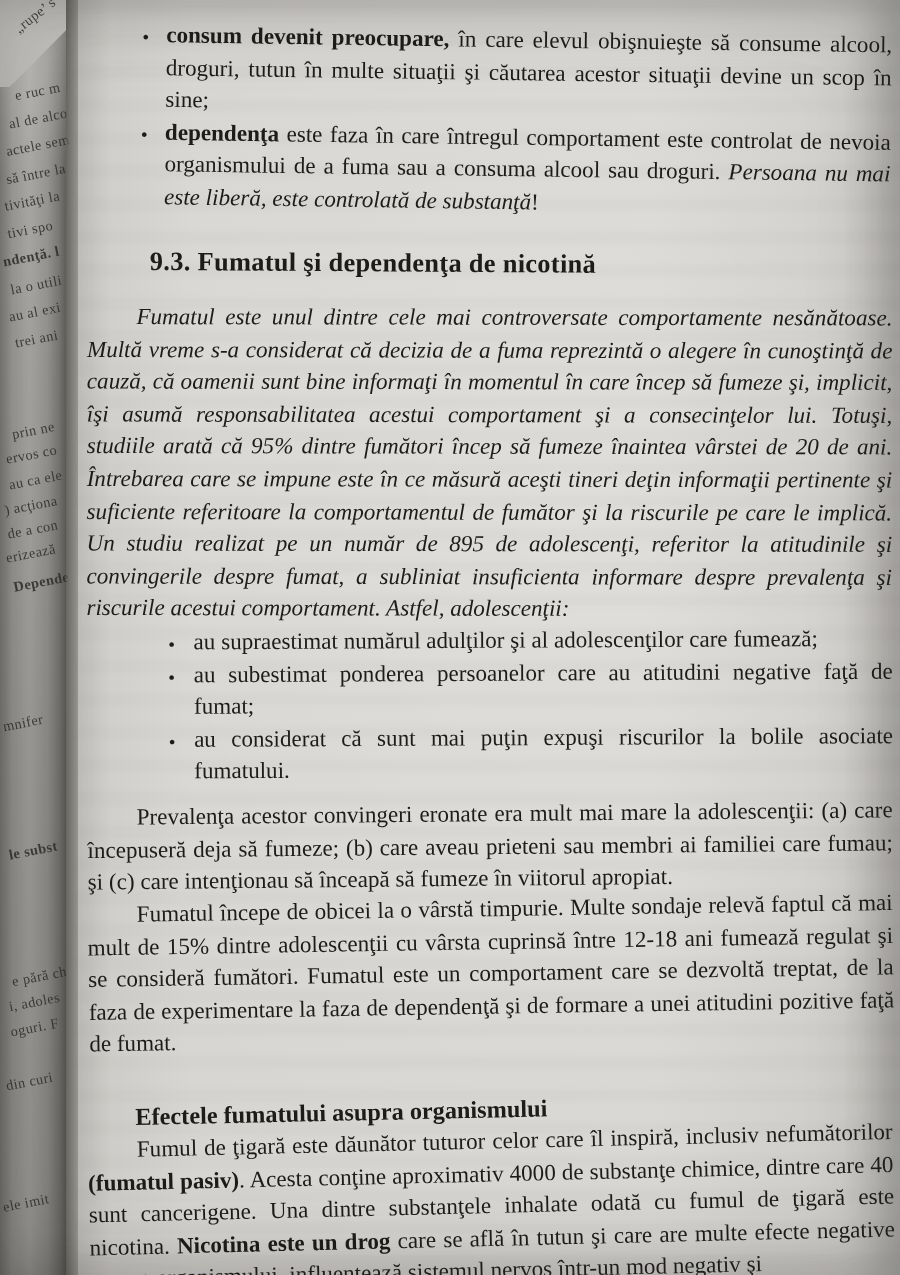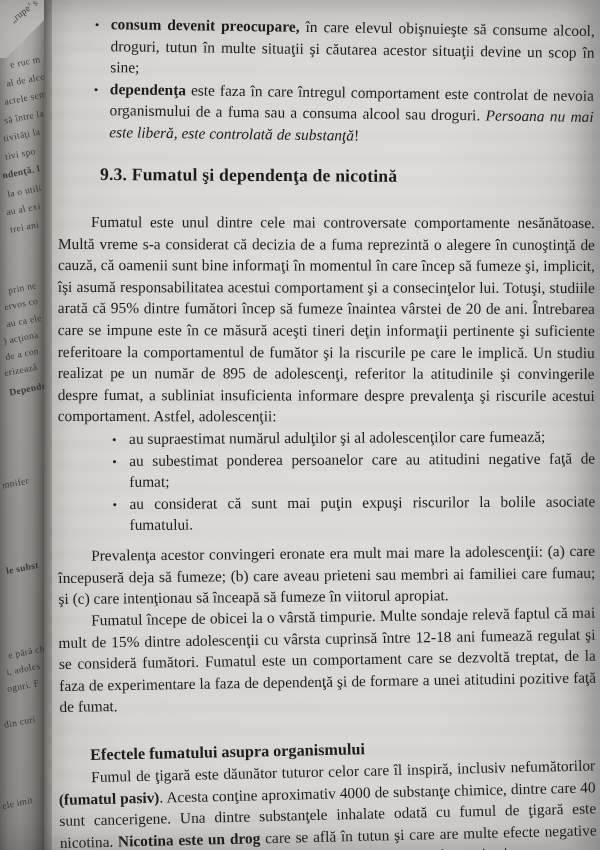--- a/index.html
+++ b/index.html
@@ -63,21 +63,21 @@
   .top-list { margin-left:38px; transform:rotate(.8deg); transform-origin:left top; }
   .top-list .b-item { padding-left:15px; }
   .top-list .b-item::before { left:-1px; }
 
   .sec-heading {
     font-size:17.6px; font-weight:bold; letter-spacing:.2px;
     margin:21px 0 0 42px; transform:rotate(.35deg); transform-origin:left top;
   }
 
   .para { text-indent:33px; }
-  .para1 { margin-top:26px; transform:rotate(.1deg); transform-origin:left top; }
+  .para1 { margin-top:16px; transform:rotate(.1deg); transform-origin:left top;font-style:italic; }
 
   .mid-list { margin:1px 0 0 48px; transform:rotate(-.3deg); transform-origin:left top; }
   .mid-list .b-item { padding-left:23px; }
   .mid-list .b-item::before { left:6px; }
 
   .para2 { margin-top:9px; transform:rotate(-.55deg); transform-origin:left top; }
   .para3 { transform:rotate(-.9deg); transform-origin:left top; }
 
   .sub-heading {
     font-size:16.2px; font-weight:bold; margin:27px 0 0 32px;

